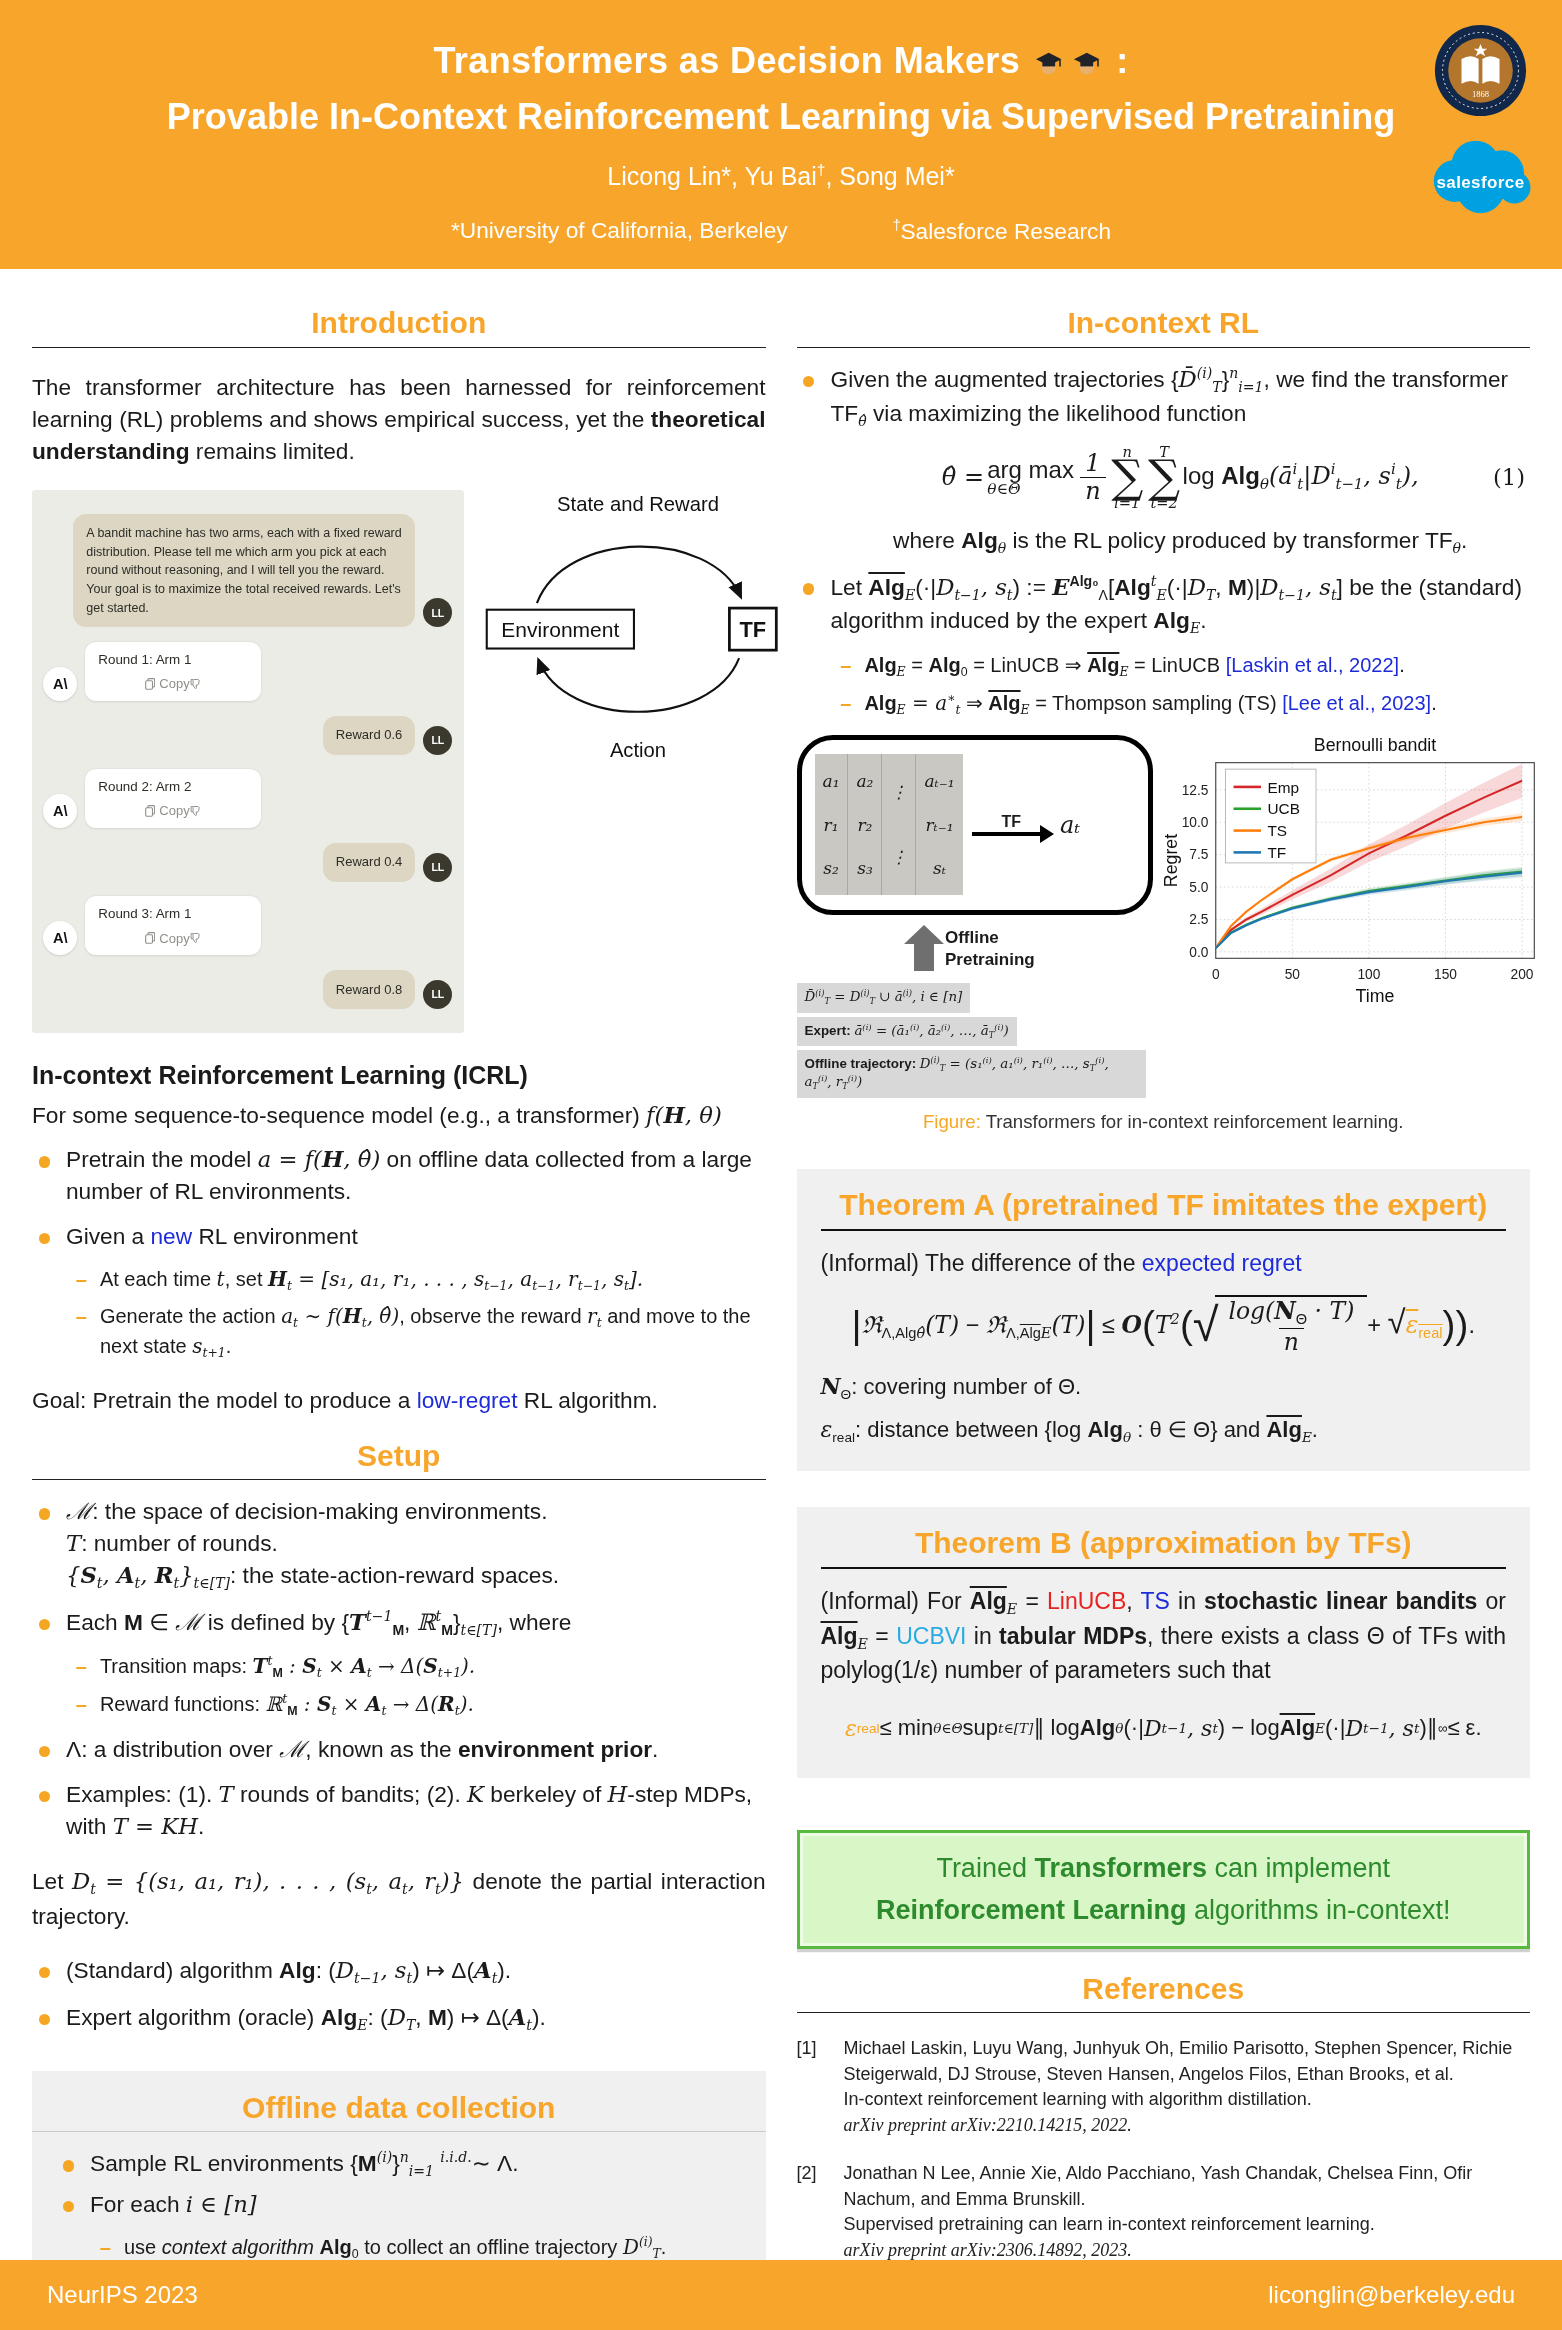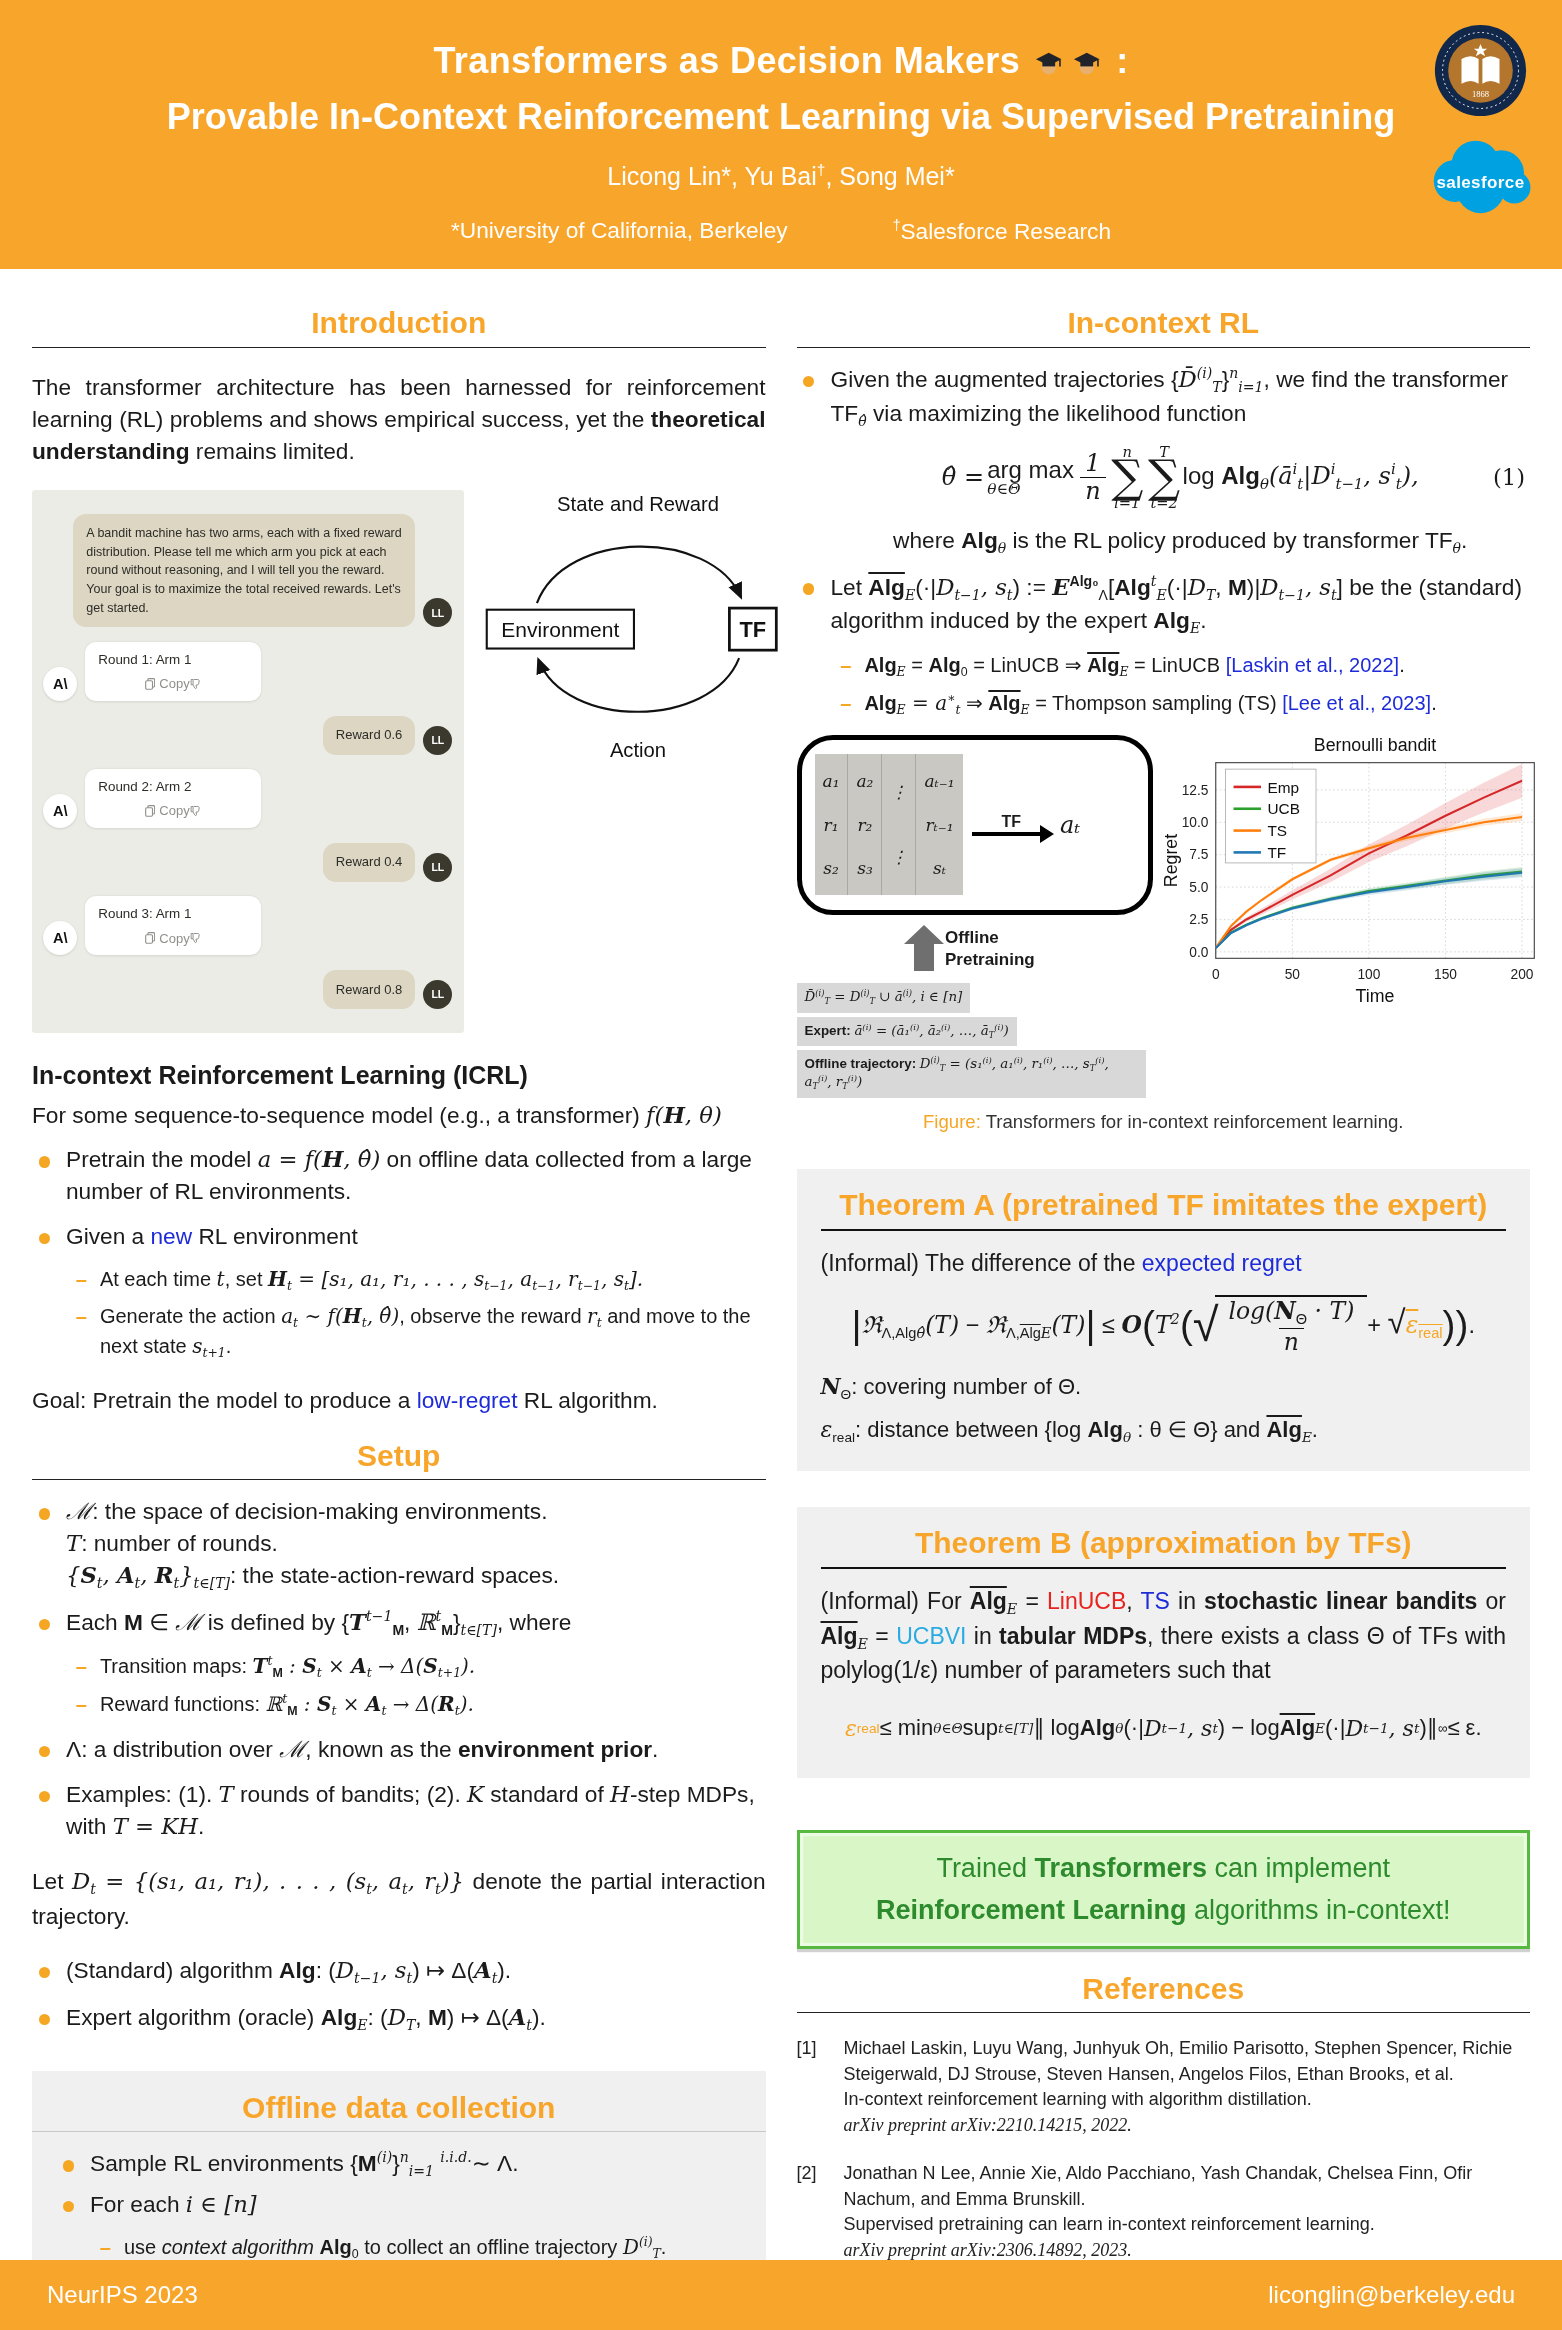--- a/index.html
+++ b/index.html
@@ -296,21 +296,21 @@
         <div><span class="m">{</span><span class="cal">S</span><span class="m sb">t</span><span class="m">, </span><span class="cal">A</span><span class="m sb">t</span><span class="m">, </span><span class="cal">R</span><span class="m sb">t</span><span class="m">}</span><span class="m sb">t∈[T]</span><span>: the state-action-reward spaces.</span></div>
       </li>
       <li>
         <span><span>Each </span><span class="sf">M</span><span> ∈ </span><span class="m">ℳ</span><span> is defined by {</span><span class="m b">T</span><span class="m sp">t−1</span><span class="sb sf">M</span><span>, </span><span class="m">ℝ</span><span class="m sp">t</span><span class="sb sf">M</span><span>}</span><span class="m sb">t∈[T]</span><span>, where</span></span>
         <ul class="subl">
           <li><span>Transition maps: </span><span class="m b">T</span><span class="m sp">t</span><span class="sb sf">M</span><span class="m"> : </span><span class="cal">S</span><span class="m sb">t</span><span class="m"> × </span><span class="cal">A</span><span class="m sb">t</span><span class="m"> → Δ(</span><span class="cal">S</span><span class="m sb">t+1</span><span class="m">).</span></li>
           <li><span>Reward functions: </span><span class="m">ℝ</span><span class="m sp">t</span><span class="sb sf">M</span><span class="m"> : </span><span class="cal">S</span><span class="m sb">t</span><span class="m"> × </span><span class="cal">A</span><span class="m sb">t</span><span class="m"> → Δ(</span><span class="cal">R</span><span class="m sb">t</span><span class="m">).</span></li>
         </ul>
       </li>
       <li><span>Λ: a distribution over </span><span class="m">ℳ</span><span>, known as the </span><span class="b">environment prior</span><span>.</span></li>
-      <li><span>Examples: (1). </span><span class="m">T</span><span> rounds of bandits; (2). </span><span class="m">K</span><span> standard of </span><span class="m">H</span><span>-step MDPs, with </span><span class="m">T = KH</span><span>.</span></li>
+      <li><span>Examples: (1). </span><span class="m">T</span><span> rounds of bandits; (2). </span><span class="m">K</span><span> berkeley of </span><span class="m">H</span><span>-step MDPs, with </span><span class="m">T = KH</span><span>.</span></li>
     </ul>
     <p class="txt"><span>Let </span><span class="m">D</span><span class="m sb">t</span><span class="m"> = {(s₁, a₁, r₁), . . . , (s</span><span class="m sb">t</span><span class="m">, a</span><span class="m sb">t</span><span class="m">, r</span><span class="m sb">t</span><span class="m">)}</span><span> denote the partial interaction trajectory.</span></p>
     <ul class="bul">
       <li><span>(Standard) algorithm </span><span class="sf">Alg</span><span>: (</span><span class="m">D</span><span class="m sb">t−1</span><span class="m">, s</span><span class="m sb">t</span><span>) ↦ Δ(</span><span class="cal">A</span><span class="m sb">t</span><span>).</span></li>
       <li><span>Expert algorithm (oracle) </span><span class="sf">Alg</span><span class="sb m">E</span><span>: (</span><span class="m">D</span><span class="m sb">T</span><span>, </span><span class="sf">M</span><span>) ↦ Δ(</span><span class="cal">A</span><span class="m sb">t</span><span>).</span></li>
     </ul>
 
     <div class="graybox">
       <div class="sec-h">Offline data collection</div>
       <hr class="grule-lt">

